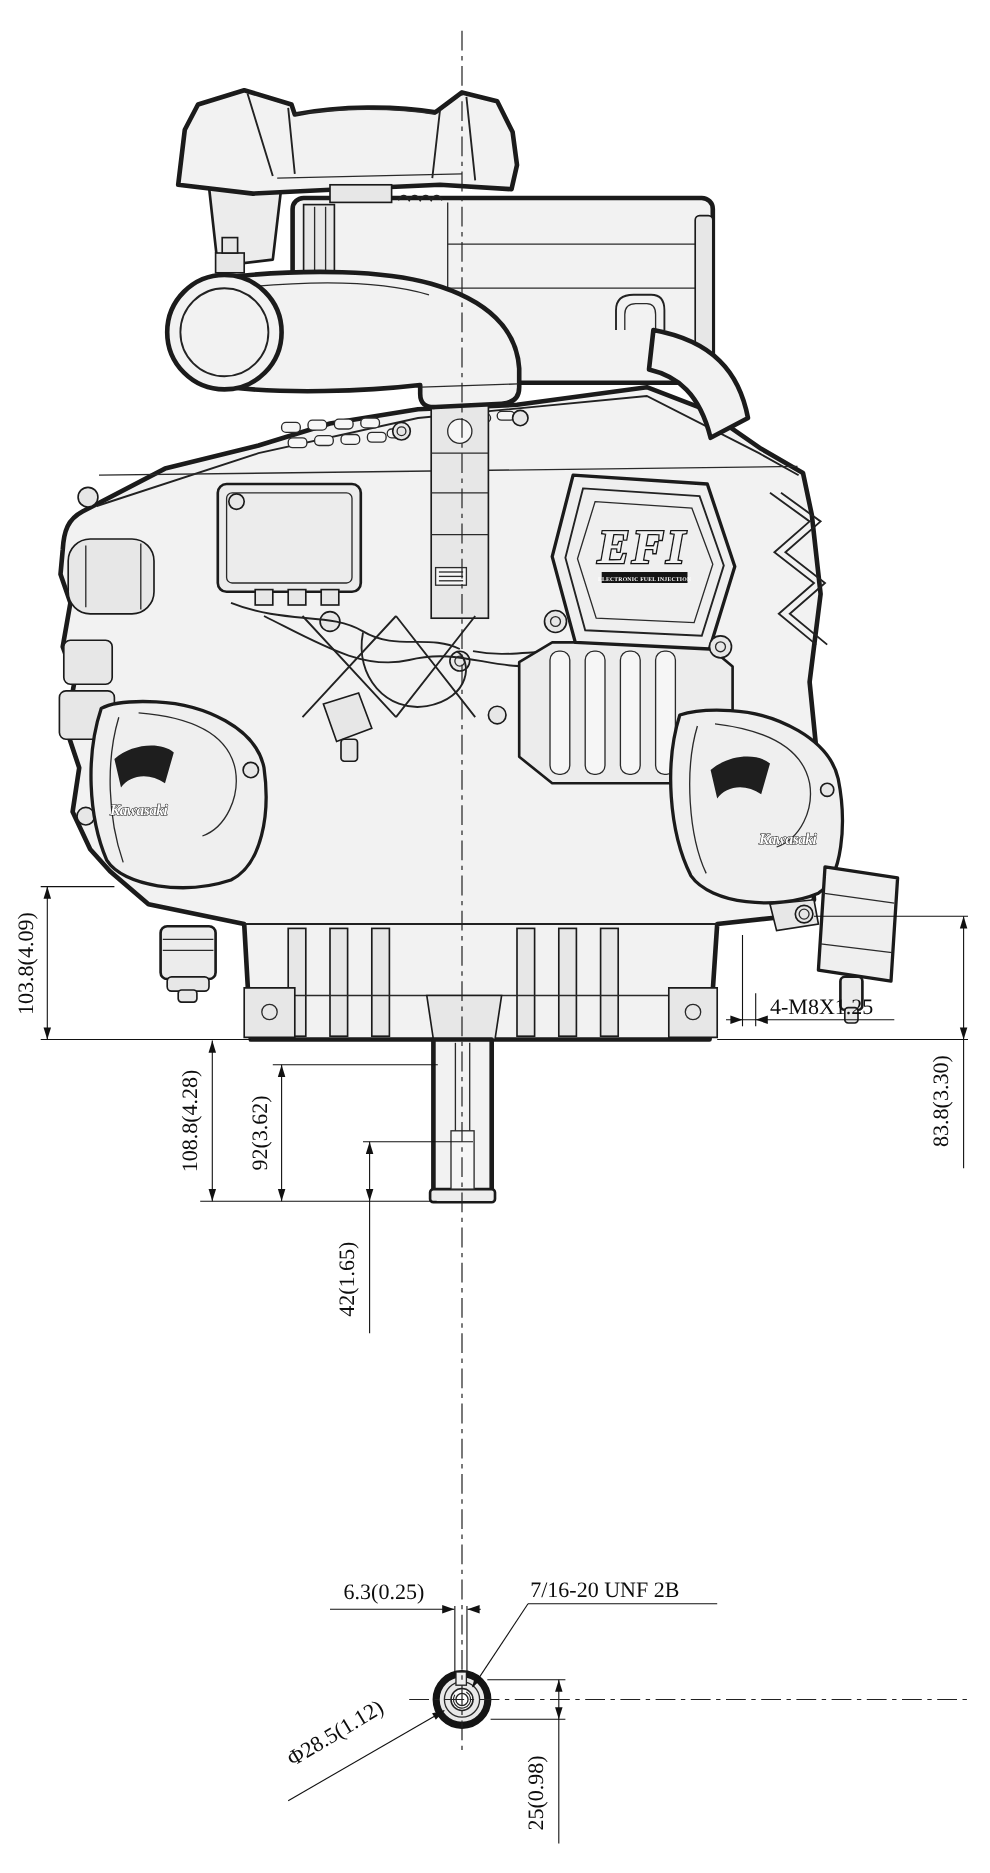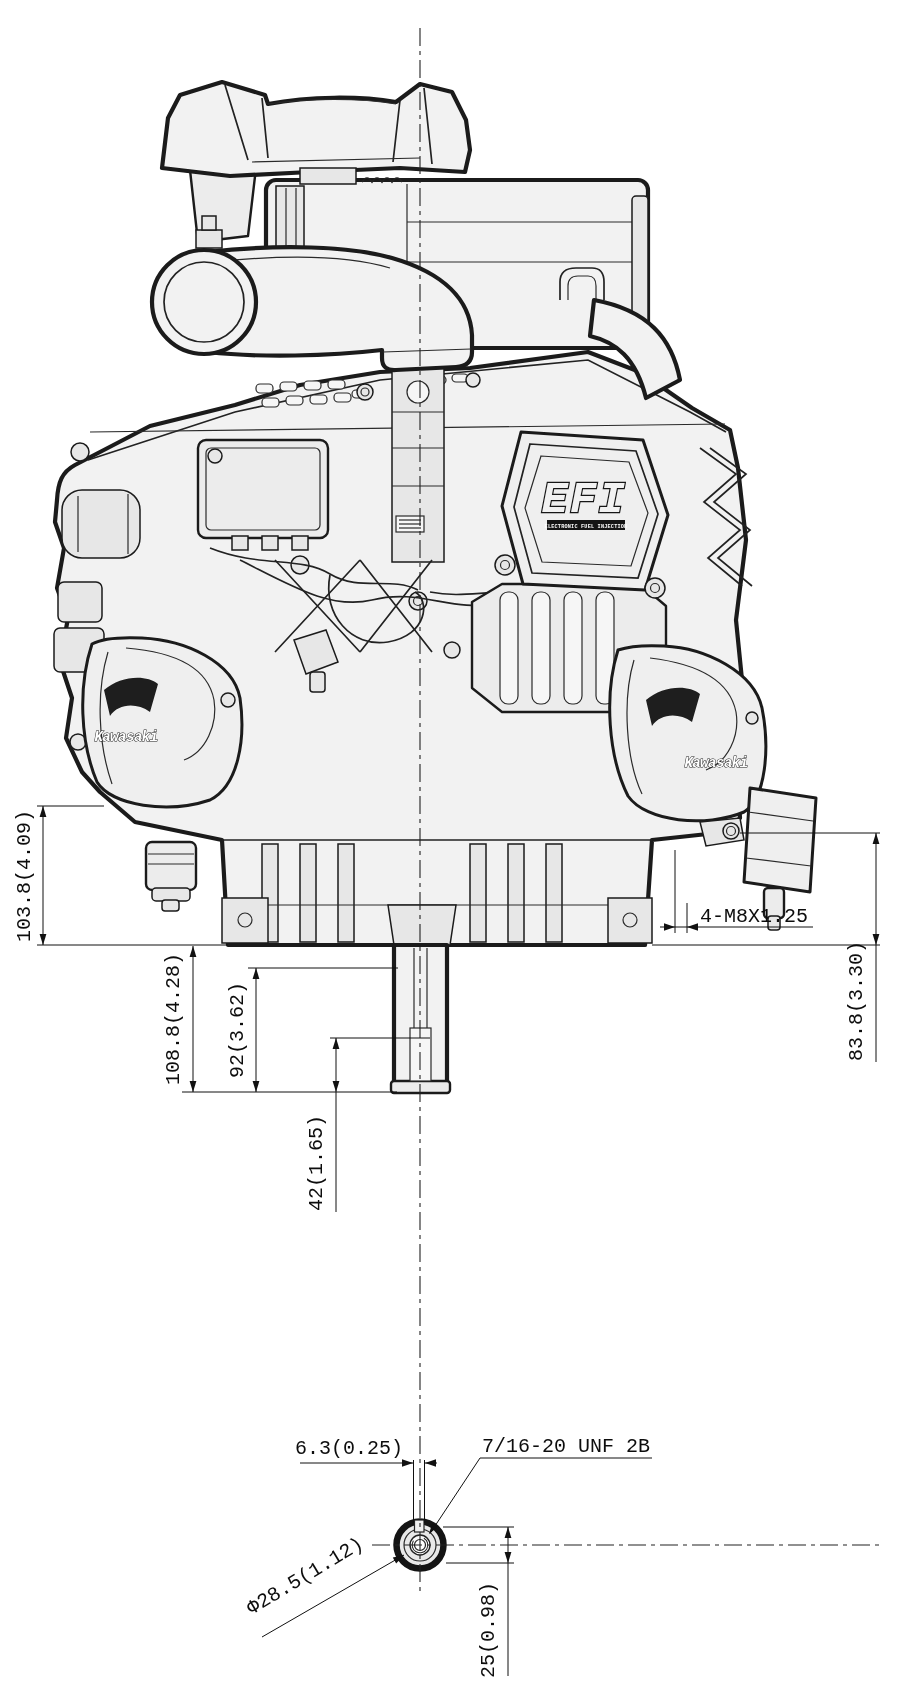--- a/index.html
+++ b/index.html
@@ -1,17 +1,17 @@
 <!DOCTYPE html>
 <html><head>
 <meta charset="utf-8">
 <style>
   html,body{margin:0;padding:0;background:#fff;}
   .page{position:relative;width:880px;height:1703px;background:#fff;overflow:hidden;
-        font-family:Liberation Mono, monospace;}
+        font-family:Liberation Serif, serif;}
   svg{display:block;}
   .ol{stroke:#1b1b1b;stroke-width:4.2;fill:#f2f2f2;stroke-linejoin:round;stroke-linecap:round;}
   .ol2{stroke:#1b1b1b;stroke-width:2.4;fill:#ececec;stroke-linejoin:round;}
   .ol3{stroke:#1b1b1b;stroke-width:3;fill:#efefef;stroke-linejoin:round;}
   .tl{stroke:#2a2a2a;stroke-width:1.2;fill:none;}
   .tl2{stroke:#222;stroke-width:1.7;fill:none;}
   .mid{fill:#e7e7e7;stroke:#1b1b1b;stroke-width:1.5;}
   .lite{fill:#f6f6f6;stroke:#2a2a2a;stroke-width:1.2;}
   .dark{fill:#1e1e1e;stroke:none;}
   .dim{stroke:#111;stroke-width:1;fill:none;}

